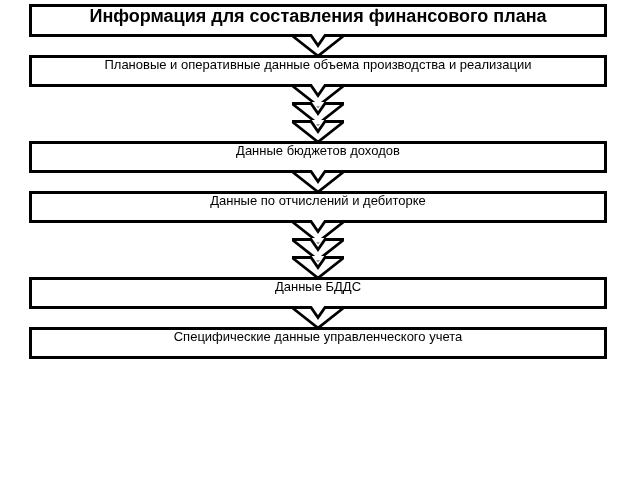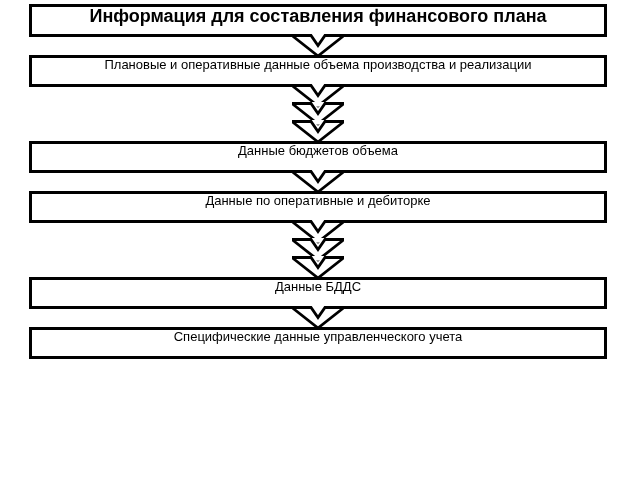--- a/index.html
+++ b/index.html
@@ -104,32 +104,32 @@
 
 
   <div class="arrow">
     <svg viewBox="0 0 52 24" aria-hidden="true">
       <rect class="arrow-notch-mask" x="-1" y="0" width="54" height="4.6"></rect>
       <polygon class="arrow-shape" points="0,1.5 19,1.5 26,11.5 33,1.5 52,1.5 26,22"></polygon>
     </svg>
   </div>
 
   <div class="box">
-    <span>Данные бюджетов объема</span>
+    <span>Данные бюджетов доходов</span>
   </div>
 
   <div class="arrow">
     <svg viewBox="0 0 52 24" aria-hidden="true">
       <rect class="arrow-notch-mask" x="-1" y="0" width="54" height="4.6"></rect>
       <polygon class="arrow-shape" points="0,1.5 19,1.5 26,11.5 33,1.5 52,1.5 26,22"></polygon>
     </svg>
   </div>
 
   <div class="box">
-    <span>Данные по оперативные и дебиторке</span>
+    <span>Данные по отчислений и дебиторке</span>
   </div>
 
   <div class="arrow">
     <svg viewBox="0 0 52 24" aria-hidden="true">
       <rect class="arrow-notch-mask" x="-1" y="0" width="54" height="4.6"></rect>
       <polygon class="arrow-shape" points="0,1.5 19,1.5 26,11.5 33,1.5 52,1.5 26,22"></polygon>
     </svg>
   </div>
 
 

